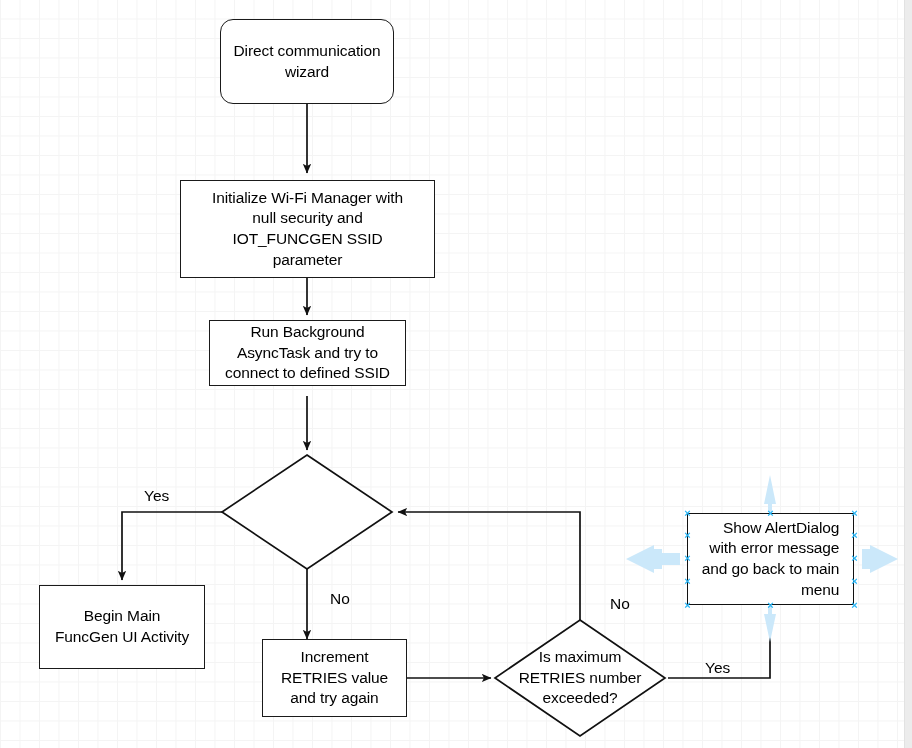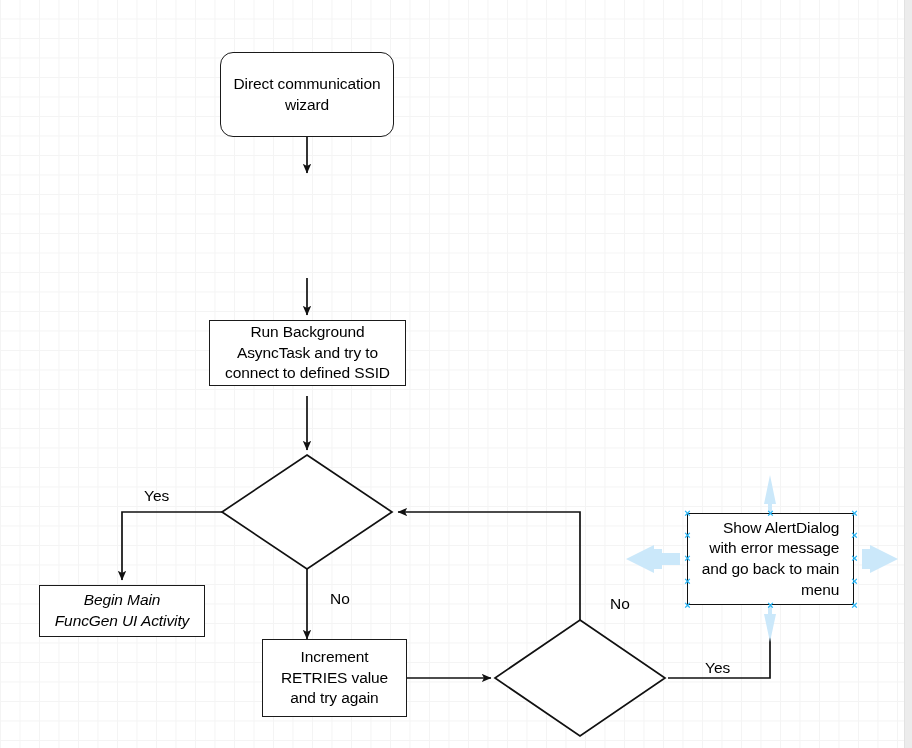--- a/index.html
+++ b/index.html
@@ -37,21 +37,21 @@
     border:1.6px solid #1a1a1a;
     box-sizing:border-box;
     display:flex;align-items:center;justify-content:center;
     text-align:center;
     color:#000000;
     font-size:15.5px;
     line-height:1.33;
     white-space:pre-line;
     letter-spacing:-0.1px;
   }
-  .node.rounded{border-radius:13px;margin-top:33px;}
+  .node.rounded{border-radius:13px;}
   .node.selected{border-color:#111111;}
   .diamond-label{
     position:absolute;
     display:flex;align-items:center;justify-content:center;
     text-align:center;color:#000;
     font-size:15.5px;line-height:1.33;white-space:pre-line;
     letter-spacing:-0.1px;
     pointer-events:none;
   }
   .edge-label{
@@ -110,33 +110,40 @@
       <path d="M662,553 L662,549 L654,549 L654,545 L626,559 L654,573 L654,569 L662,569 L662,565 L680,565 L680,553 Z"></path>
 
       <path d="M862,553 L862,549 L870,549 L870,545 L898,559 L870,573 L870,569 L862,569 L862,565 L862,553 Z"></path>
       <rect x="862" y="553" width="18" height="12"></rect>
     </g>
   </svg>
 
   <div class="node rounded" style="left:220px;top:19px;width:174px;height:85px;">Direct communication
 wizard</div>
 
+  <div class="node" style="left:180px;top:180px;width:255px;height:98px;">Initialize Wi-Fi Manager with
+null security and
+IOT_FUNCGEN SSID
+parameter</div>
 
   <div class="node" style="left:209px;top:320px;width:197px;height:66px;">Run Background
 AsyncTask and try to
 connect to defined SSID</div>
 
 
-  <div class="node" style="left:39px;top:585px;width:166px;height:52px;font-style:italic;">Begin Main
+  <div class="node" style="left:39px;top:585px;width:166px;height:84px;">Begin Main
 FuncGen UI Activity</div>
 
   <div class="node" style="left:234px;top:639px;width:145px;height:78px;margin-left:28px;">Increment
 RETRIES value
 and try again</div>
 
+  <div class="diamond-label" style="left:500px;top:642px;width:160px;height:72px;">Is maximum
+RETRIES number
+exceeded?</div>
 
   <div class="node selected" style="left:687px;top:513px;width:167px;height:92px;text-align:right;">Show AlertDialog
 with error message
 and go back to main
 menu</div>
 
   <div>
     <div class="handle" style="left:683px;top:509px;"></div>
     <div class="handle" style="left:766px;top:509px;"></div>
     <div class="handle" style="left:850px;top:509px;"></div>

